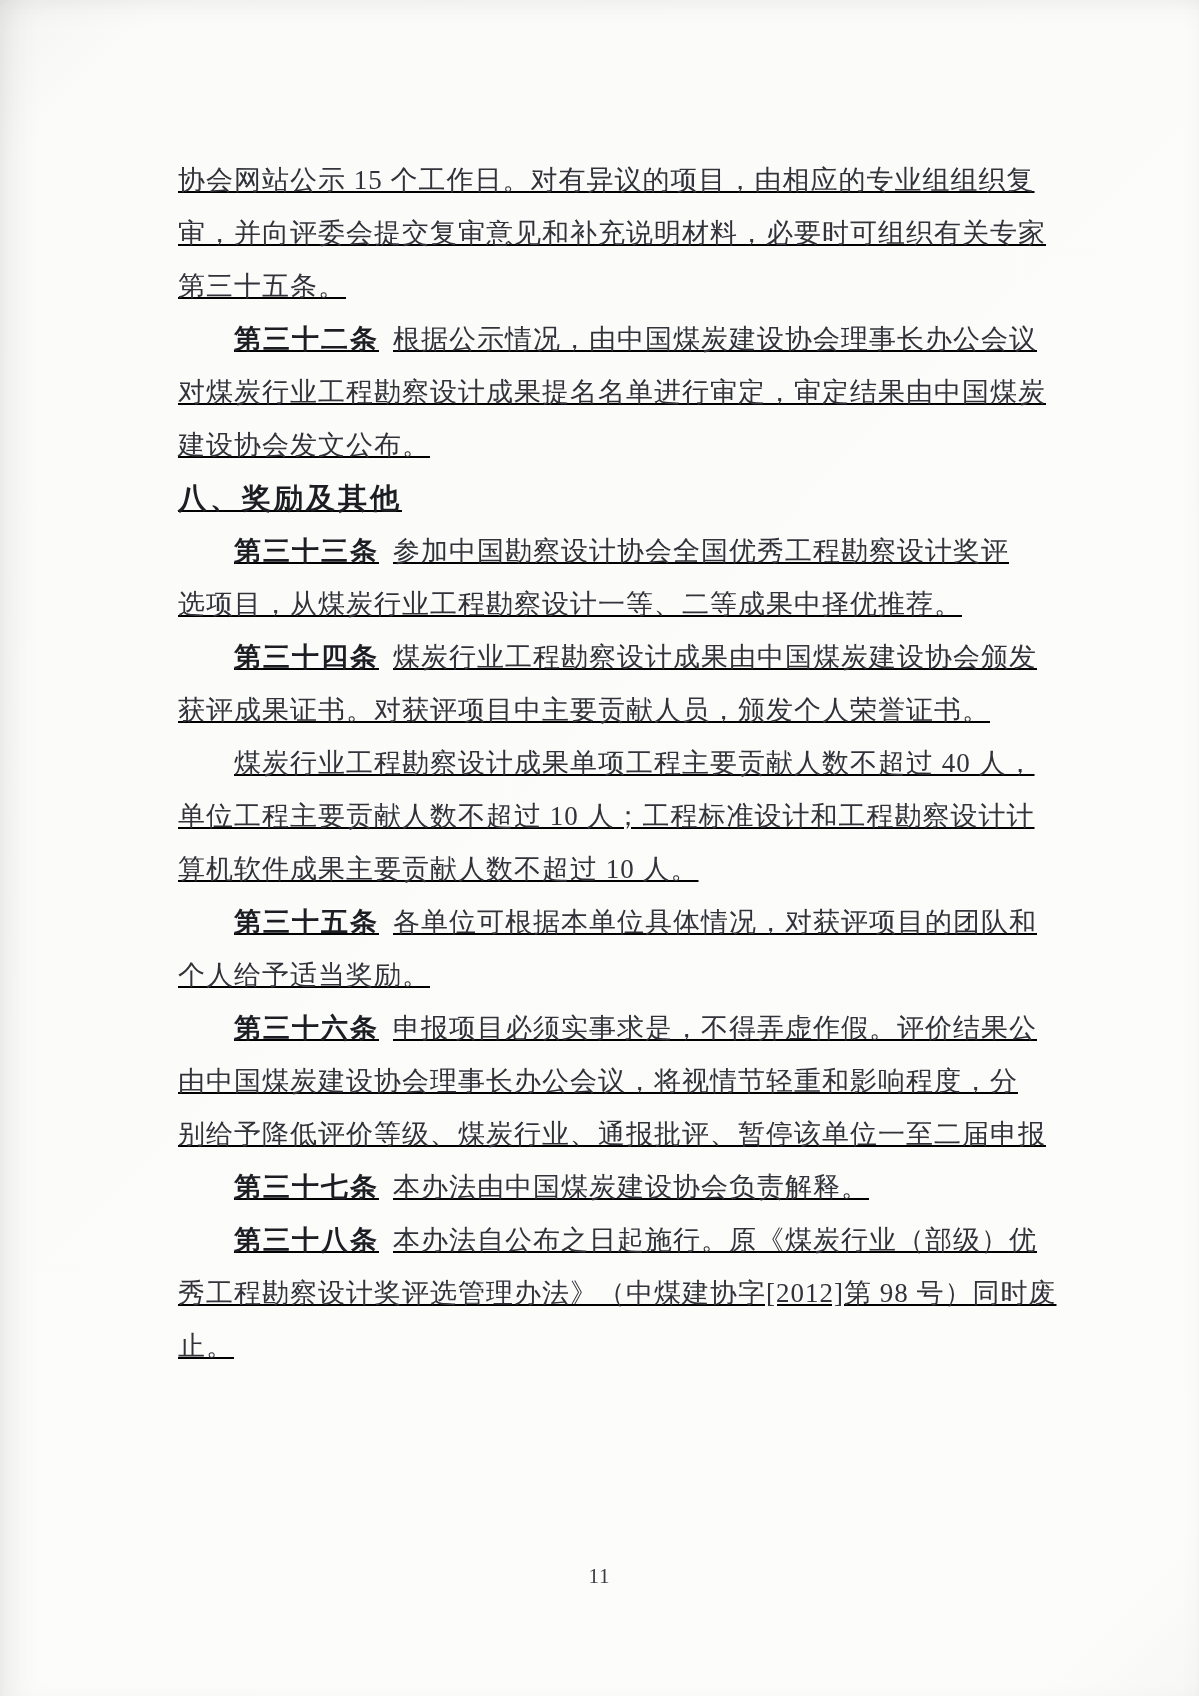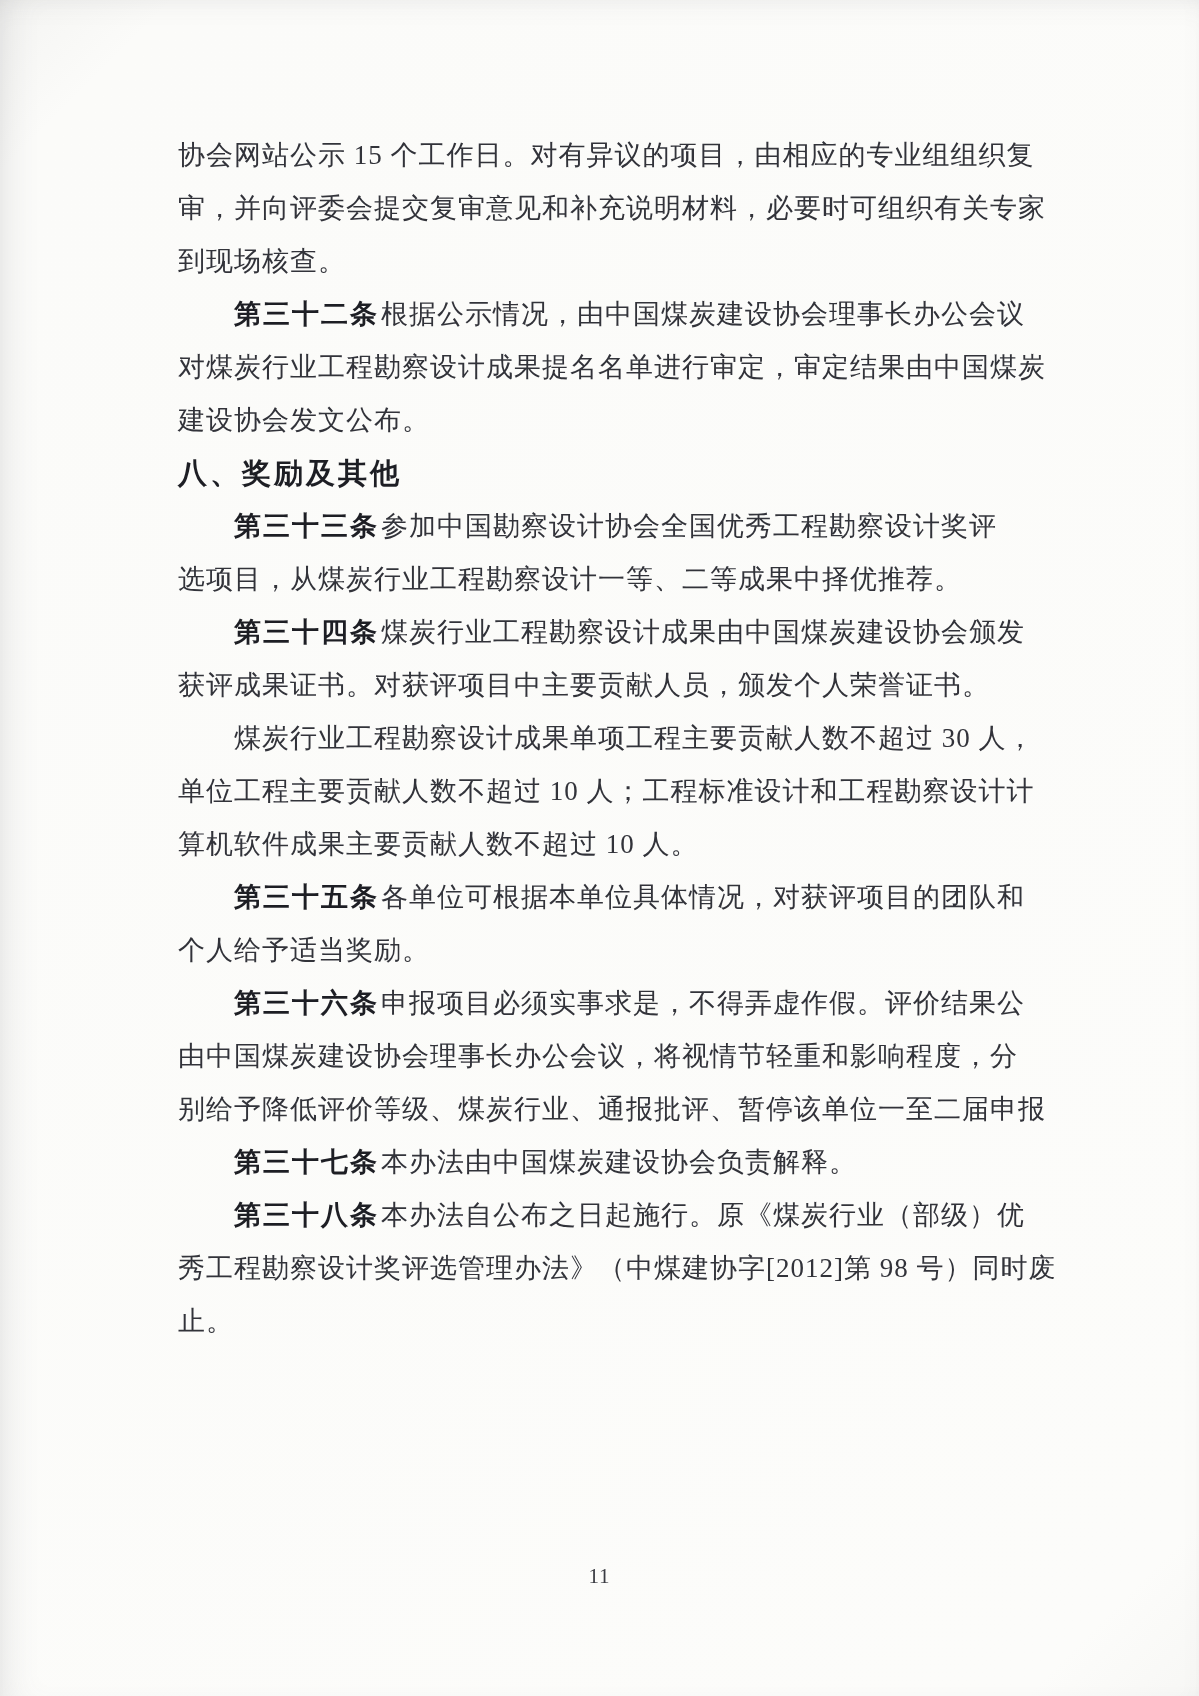--- a/index.html
+++ b/index.html
@@ -19,38 +19,39 @@
     inset: 0;
     background: linear-gradient(135deg, #f4f4f2 0%, #fbfbf9 6%, #fcfcfa 94%, #f7f7f5 100%);
     box-shadow:
       inset 28px 0 40px -30px rgba(90, 90, 100, 0.20),
       inset 0 22px 34px -28px rgba(90, 90, 100, 0.14),
       inset -14px 0 30px -26px rgba(90, 90, 100, 0.10);
   }
   .textblock {
     position: absolute;
     left: 178px;
-    top: 129px;
+    top: 154px;
     width: 812px;
+    text-decoration: underline;
   }
   .line {
     height: 53px;
     line-height: 53px;
     font-size: 27px;
     letter-spacing: 1px;
     color: #32333a;
     white-space: nowrap;
   }
   .line.ind {
     padding-left: 56px;
   }
   .bh {
     font-weight: 800;
     color: #1d1e24;
-    margin-right: 2px;
+    margin-right: 14px;
     letter-spacing: 2px;
   }
   .heading {
     height: 53px;
     line-height: 53px;
     font-size: 29px;
     font-weight: 800;
     color: #1d1e24;
     text-align: left;
     letter-spacing: 3px;
@@ -67,35 +68,35 @@
   }
 </style>
 </head>
 <body>
 
 <div class="page">
   <div class="textblock">
 
     <div class="line"><span>协会网站公示 15 个工作日。对有异议的项目，由相应的专业组组织复</span></div>
     <div class="line"><span>审，并向评委会提交复审意见和补充说明材料，必要时可组织有关专家</span></div>
-    <div class="line"><span>到现场核查。</span></div>
+    <div class="line"><span>第三十五条。</span></div>
 
     <div class="line ind"><span class="bh">第三十二条</span><span>根据公示情况，由中国煤炭建设协会理事长办公会议</span></div>
     <div class="line"><span>对煤炭行业工程勘察设计成果提名名单进行审定，审定结果由中国煤炭</span></div>
     <div class="line"><span>建设协会发文公布。</span></div>
 
     <div class="heading">八、奖励及其他</div>
 
     <div class="line ind"><span class="bh">第三十三条</span><span>参加中国勘察设计协会全国优秀工程勘察设计奖评</span></div>
     <div class="line"><span>选项目，从煤炭行业工程勘察设计一等、二等成果中择优推荐。</span></div>
 
     <div class="line ind"><span class="bh">第三十四条</span><span>煤炭行业工程勘察设计成果由中国煤炭建设协会颁发</span></div>
     <div class="line"><span>获评成果证书。对获评项目中主要贡献人员，颁发个人荣誉证书。</span></div>
 
-    <div class="line ind"><span>煤炭行业工程勘察设计成果单项工程主要贡献人数不超过 30 人，</span></div>
+    <div class="line ind"><span>煤炭行业工程勘察设计成果单项工程主要贡献人数不超过 40 人，</span></div>
     <div class="line"><span>单位工程主要贡献人数不超过 10 人；工程标准设计和工程勘察设计计</span></div>
     <div class="line"><span>算机软件成果主要贡献人数不超过 10 人。</span></div>
 
     <div class="line ind"><span class="bh">第三十五条</span><span>各单位可根据本单位具体情况，对获评项目的团队和</span></div>
     <div class="line"><span>个人给予适当奖励。</span></div>
 
     <div class="line ind"><span class="bh">第三十六条</span><span>申报项目必须实事求是，不得弄虚作假。评价结果公</span></div>
     <div class="line"><span>由中国煤炭建设协会理事长办公会议，将视情节轻重和影响程度，分</span></div>
     <div class="line"><span>别给予降低评价等级、煤炭行业、通报批评、暂停该单位一至二届申报</span></div>
 

